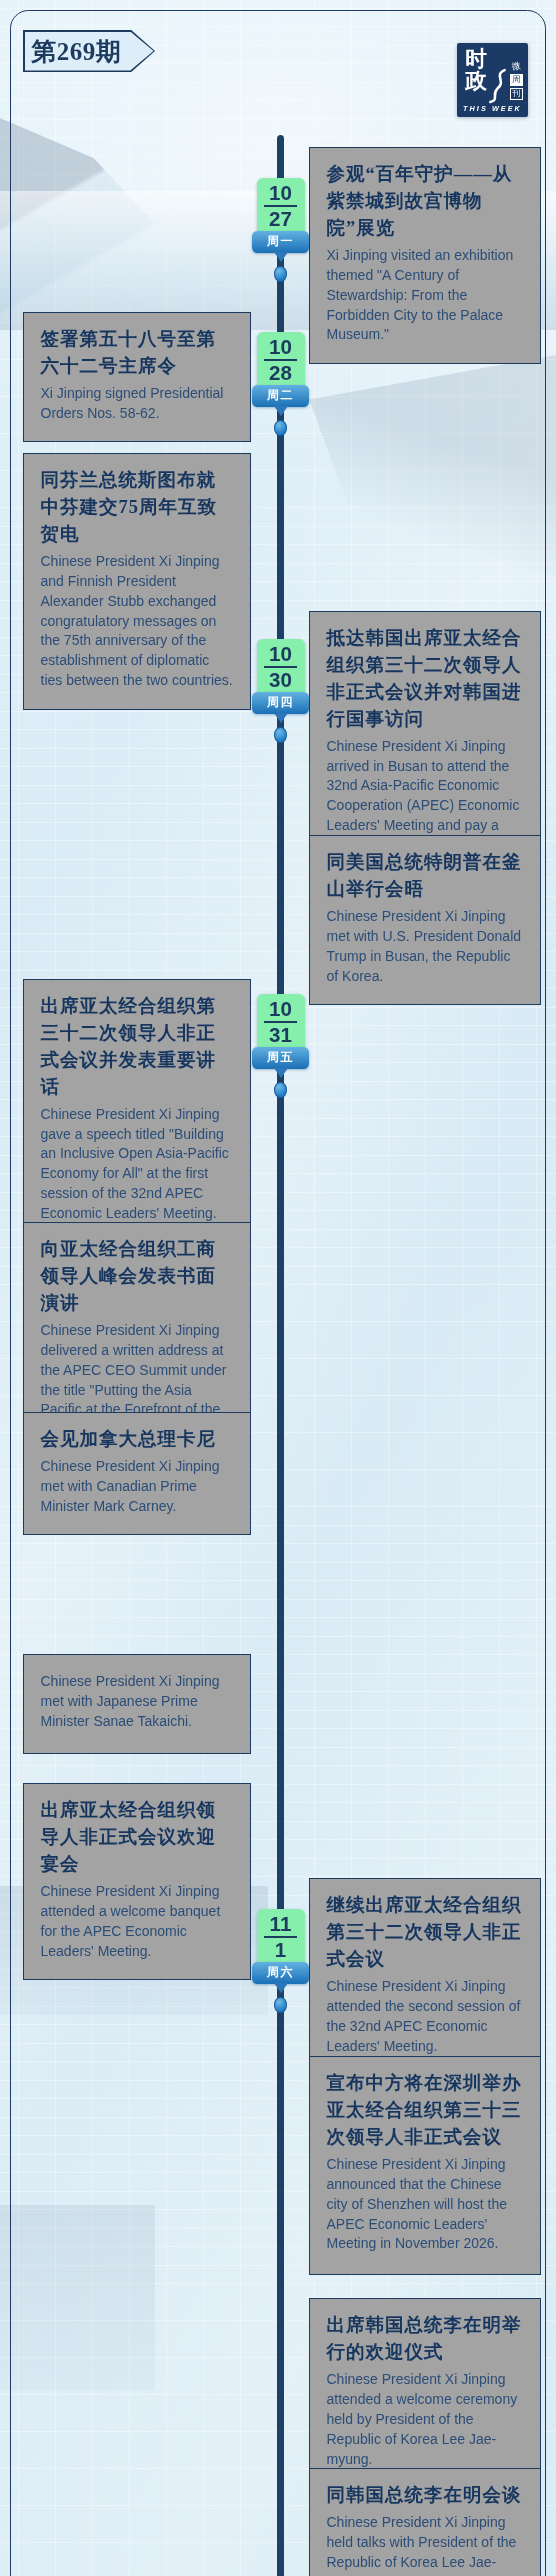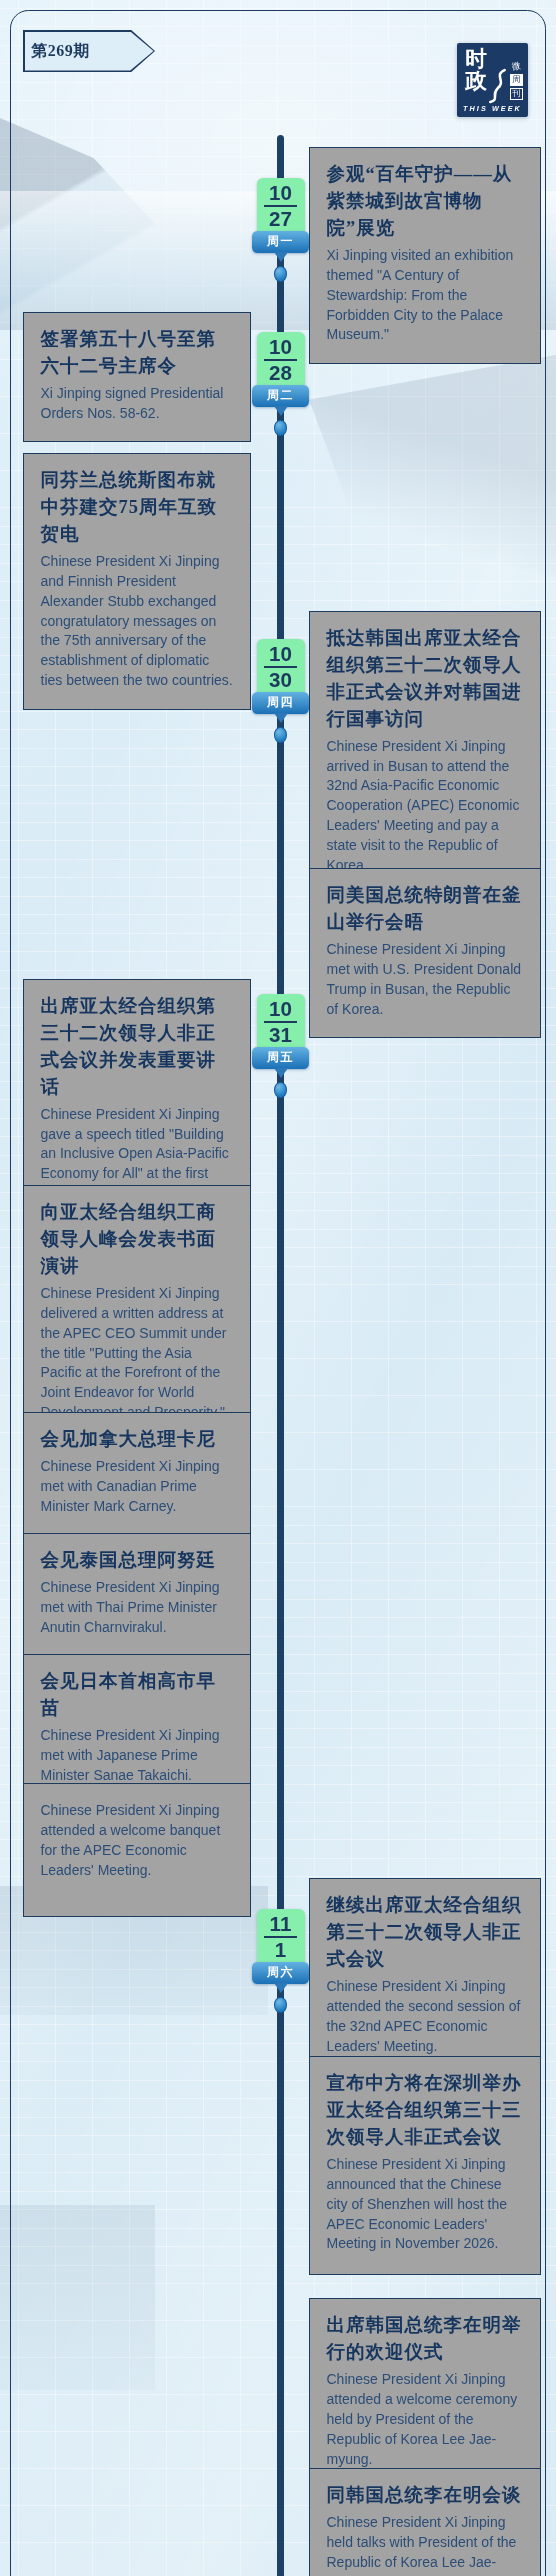--- a/index.html
+++ b/index.html
@@ -37,21 +37,21 @@
   .frame{position:absolute;left:10.3px;top:10.3px;width:534px;height:3627px;
     border:1.5px solid #1d3a5f;border-radius:18.5px;pointer-events:none;}
 
   
   .issue-badge{position:absolute;left:23px;top:30px;width:132px;height:42px;}
   .issue-badge .shape-outer{position:absolute;inset:0;background:#1d3a5f;
     clip-path:polygon(0 0,82% 0,100% 50%,82% 100%,0 100%);}
   .issue-badge .shape-inner{position:absolute;inset:1.5px;background:#ddeef8;
     clip-path:polygon(0 0,82% 0,100% 50%,82% 100%,0 100%);}
   .issue-badge .badge-text{position:absolute;inset:0;display:flex;align-items:center;justify-content:flex-start;
-    padding-left:8.2px;color:#1d3a5f;font-family:"Liberation Serif",serif;font-weight:700;font-size:16px;letter-spacing:0.5px;}
+    padding-left:8.2px;color:#1d3a5f;font-family:"Liberation Serif",serif;font-weight:700;font-size:25px;letter-spacing:0.5px;}
 
   
   .weekly-logo{position:absolute;left:457px;top:43px;width:71px;height:74px;
     background:#1c3a66;border-radius:2.1px;color:#fff;box-shadow:0 1px 4.1px rgba(20,50,90,.3);}
   .logo-main{position:absolute;left:8.2px;top:5.2px;font-family:"Liberation Serif",serif;
     font-size:21.6px;font-weight:700;line-height:1.02;letter-spacing:0;}
   .logo-swoosh{position:absolute;left:27px;top:25px;}
   .logo-sub{position:absolute;right:5.2px;top:17.5px;display:flex;flex-direction:column;align-items:center;gap:1.5px;}
   .logo-sub .wei{font-size:8.8px;transform:rotate(-8deg);}
   .logo-sub .boxed{font-size:8.2px;border:0.5px solid #fff;padding:0 1.5px;line-height:1.25;}
@@ -193,51 +193,47 @@
   <div class="card left" style="top:453px;min-height:222px">
     <div class="card-title">同芬兰总统斯图布就中芬建交75周年互致贺电</div>
     <div class="card-body">Chinese President Xi Jinping and Finnish President Alexander Stubb exchanged congratulatory messages on the 75th anniversary of the establishment of diplomatic ties between the two countries.</div>
   </div>
 
   <div class="card right" style="top:611px;min-height:247px">
     <div class="card-title">抵达韩国出席亚太经合组织第三十二次领导人非正式会议并对韩国进行国事访问</div>
     <div class="card-body">Chinese President Xi Jinping arrived in Busan to attend the 32nd Asia-Pacific Economic Cooperation (APEC) Economic Leaders' Meeting and pay a state visit to the Republic of Korea.</div>
   </div>
 
-  <div class="card right" style="top:868px;min-height:121px">
+  <div class="card right" style="top:835px;min-height:121px">
     <div class="card-title">同美国总统特朗普在釜山举行会晤</div>
     <div class="card-body">Chinese President Xi Jinping met with U.S. President Donald Trump in Busan, the Republic of Korea.</div>
   </div>
 
   <div class="card left" style="top:979px;min-height:201px">
     <div class="card-title">出席亚太经合组织第三十二次领导人非正式会议并发表重要讲话</div>
     <div class="card-body">Chinese President Xi Jinping gave a speech titled "Building an Inclusive Open Asia-Pacific Economy for All" at the first session of the 32nd APEC Economic Leaders' Meeting.</div>
   </div>
 
-  <div class="card left" style="top:1185px;min-height:193px">
+  <div class="card left" style="top:1222px;min-height:193px">
     <div class="card-title">向亚太经合组织工商领导人峰会发表书面演讲</div>
     <div class="card-body">Chinese President Xi Jinping delivered a written address at the APEC CEO Summit under the title "Putting the Asia Pacific at the Forefront of the Joint Endeavor for World Development and Prosperity."</div>
   </div>
 
   <div class="card left" style="top:1412px;min-height:98px">
     <div class="card-title">会见加拿大总理卡尼</div>
     <div class="card-body">Chinese President Xi Jinping met with Canadian Prime Minister Mark Carney.</div>
   </div>
 
-  <div class="card left" style="top:1533px;min-height:98px">
-    <div class="card-title">会见泰国总理阿努廷</div>
-    <div class="card-body">Chinese President Xi Jinping met with Thai Prime Minister Anutin Charnvirakul.</div>
-  </div>
 
   <div class="card left" style="top:1654px;min-height:100px">
-    <div class="card-title">会见日本首相高市早苗</div>
     <div class="card-body">Chinese President Xi Jinping met with Japanese Prime Minister Sanae Takaichi.</div>
   </div>
 
   <div class="card left" style="top:1783px;min-height:134px">
+    <div class="card-title">出席亚太经合组织领导人非正式会议欢迎宴会</div>
     <div class="card-body">Chinese President Xi Jinping attended a welcome banquet for the APEC Economic Leaders' Meeting.</div>
   </div>
 
   <div class="card right" style="top:1878px;min-height:160px">
     <div class="card-title">继续出席亚太经合组织第三十二次领导人非正式会议</div>
     <div class="card-body">Chinese President Xi Jinping attended the second session of the 32nd APEC Economic Leaders' Meeting.</div>
   </div>
 
   <div class="card right" style="top:2056px;min-height:219px">
     <div class="card-title">宣布中方将在深圳举办亚太经合组织第三十三次领导人非正式会议</div>

